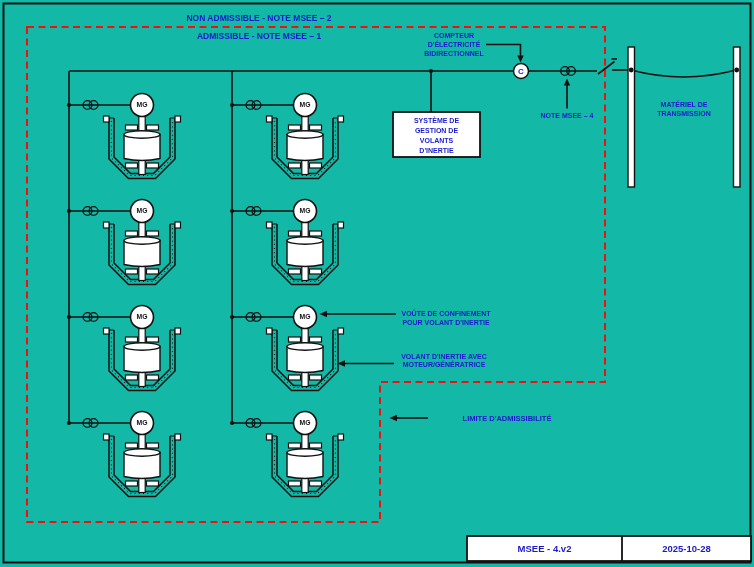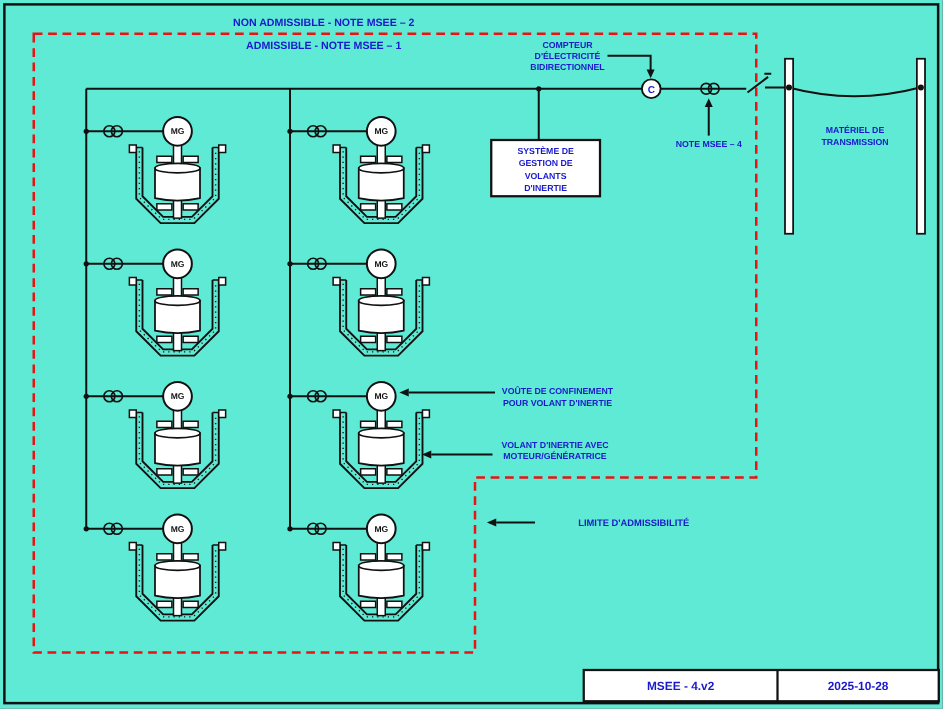--- a/index.html
+++ b/index.html
@@ -1,17 +1,17 @@
 <!DOCTYPE html>
 <html><head>
 <meta charset="utf-8">
 <style>
   html,body { margin:0; padding:0; background:#888; }
   .canvas {
-    position:relative; width:754px; height:567px; background:#5eead4;
+    position:relative; width:754px; height:567px; background:#14b8a6;
     font-family:"Liberation Sans", sans-serif; overflow:hidden;
   }
   svg text { font-family:"Liberation Sans", sans-serif; font-weight:bold; }
   .lbl  { fill:#1a1acc; }
   .blk  { fill:#111111; }
   .ln   { stroke:#111111; stroke-width:1.6; fill:none; }
   .thin { stroke:#111111; stroke-width:1.3; fill:none; }
   .wfill{ fill:#ffffff; stroke:#111111; }
 </style>
 </head>

